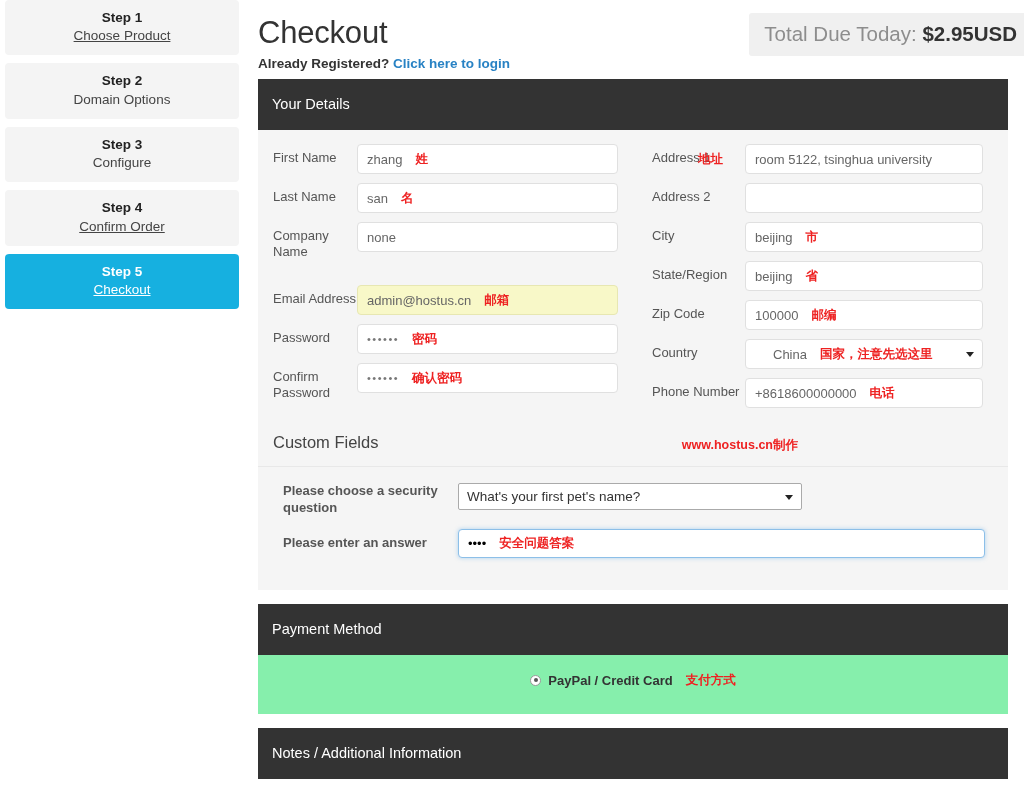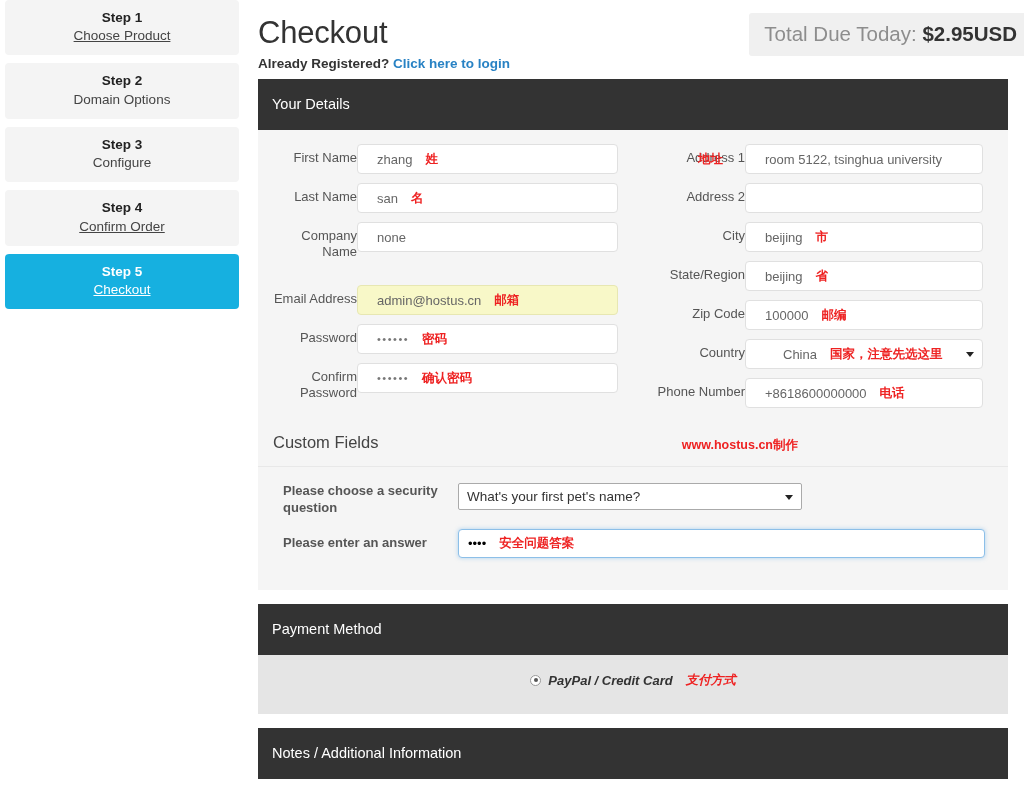--- a/index.html
+++ b/index.html
@@ -86,34 +86,33 @@
   .cols { display: flex; }
   .col-left { width: 382px; padding-left: 15px; }
   .col-right { width: 368px; position: relative; }
 
   .frow { display: flex; align-items: flex-start; margin-bottom: 9px; }
   .flabel {
     font-size: 13px;
     color: #555;
     line-height: 1.24;
     padding-top: 6px;
-    text-align: right;
   }
   .col-left .flabel { width: 84px; }
   .col-right .flabel { width: 105px; padding-left: 12px; }
 
   .fin {
     position: relative;
     height: 30px;
     background: #ffffff;
     border: 1px solid #e0e0e0;
     border-radius: 4px;
     display: flex;
     align-items: center;
-    padding: 0 19px;
+    padding: 0 9px;
     font-size: 13px;
     color: #666;
     white-space: nowrap;
     overflow: hidden;
   }
   .col-left .fin { width: 261px; }
   .col-right .fin { width: 238px; }
   .fin.yellow { background: #f8f8c8; border-color: #e7e7b2; }
   .fin .dots { letter-spacing: 1.5px; font-size: 11px; color: #777; }
   .cn { color: #ee2222; font-weight: bold; margin-left: 13px; font-size: 12.5px; }
@@ -184,24 +183,23 @@
     background: #fff;
     border: 1px solid #8cbfe8;
     border-radius: 4px;
     box-shadow: 0 0 4px rgba(102,175,233,.5);
     display: flex; align-items: center; padding: 0 9px;
     font-size: 13px;
   }
 
   
   .pay-body {
-    background: #e5e5e5;
+    background: #86efac;
     padding: 17px 0 24px 0;
     text-align: center;
-    font-style: italic;
   }
   .radio-line {
     display: inline-flex; align-items: center;
     font-size: 13px; color: #333; font-weight: bold;
   }
   .radio {
     width: 11px; height: 11px; border-radius: 50%;
     border: 1px solid #999; background: #fff;
     margin-right: 7px; position: relative;
     display: inline-block;

